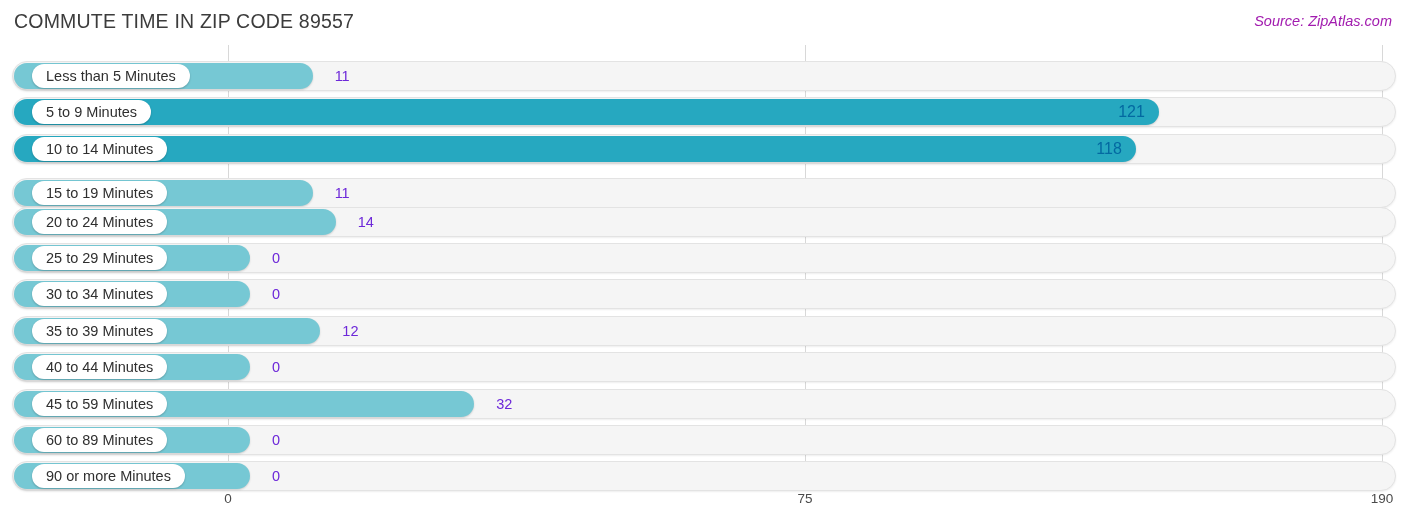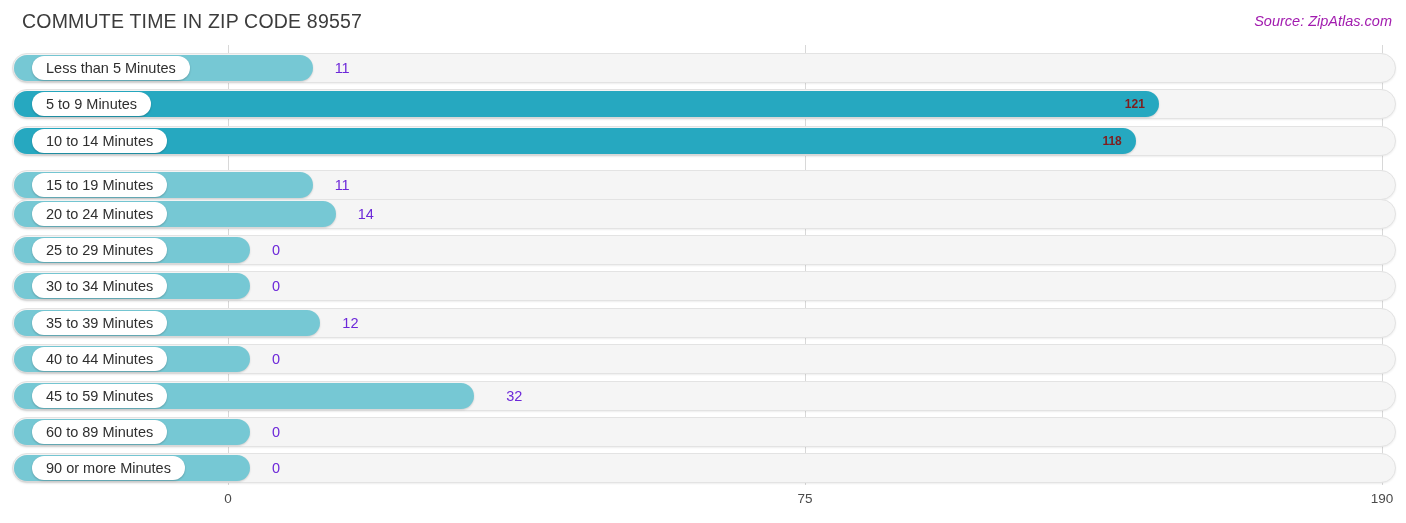--- a/index.html
+++ b/index.html
@@ -25,21 +25,20 @@
   }
   #chart-title {
     position: absolute;
     left: 14px;
     top: 10px;
     font-size: 19.5px;
     font-weight: 400;
     letter-spacing: 0.2px;
     color: #3c3c3c;
     white-space: nowrap;
-    margin-left: 8px;
   }
   #source-label {
     position: absolute;
     right: 14px;
     top: 13px;
     font-size: 14.5px;
     font-style: italic;
     color: #a21caf;
     white-space: nowrap;
   }
@@ -55,21 +54,21 @@
   .gridline {
     position: absolute;
     top: 0;
     width: 1px;
     height: 440px;
     background: #d8d8d8;
   }
 
   #rows {
     position: absolute;
-    left: 0; top: 0;
+    left: 0; top: 8px;
     width: 1406px;
     height: 440px;
   }
   .row {
     position: absolute;
     left: 12px;
     width: 1384px;
     height: 30px;
   }
   .track {
@@ -113,24 +112,23 @@
     line-height: 24px;
     font-size: 14.5px;
     color: #6d28d9;
     white-space: nowrap;
   }
   .value-in {
     position: absolute;
     top: 3px;
     height: 24px;
     line-height: 24px;
-    font-size: 12px;
-    color: #7f1d1d;
-    white-space: nowrap;
-    font-weight: bold;
+    font-size: 16px;
+    color: #0369a1;
+    white-space: nowrap;
   }
 
   
   #axis {
     position: absolute;
     left: 0;
     top: 485px;
     width: 1406px;
     height: 38px;
   }
@@ -209,21 +207,21 @@
       <div class="row" style="top: 299.2px;">
         <div class="track"></div>
         <div class="bar" style="width: 236px; background: rgb(118, 200, 212);"></div>
         <div class="pill">40 to 44 Minutes</div>
         <div class="value-out" style="left: 260px;">0</div>
       </div>
       <div class="row" style="top: 335.6px;">
         <div class="track"></div>
         <div class="bar" style="width: 460.187px; background: rgb(118, 200, 212);"></div>
         <div class="pill">45 to 59 Minutes</div>
-        <div class="value-out" style="left: 484.187px; margin-left: 10px;">32</div>
+        <div class="value-out" style="left: 484.187px;">32</div>
       </div>
       <div class="row" style="top: 372px;">
         <div class="track"></div>
         <div class="bar" style="width: 236px; background: rgb(118, 200, 212);"></div>
         <div class="pill">60 to 89 Minutes</div>
         <div class="value-out" style="left: 260px;">0</div>
       </div>
       <div class="row" style="top: 408.4px;">
         <div class="track"></div>
         <div class="bar" style="width: 236px; background: rgb(118, 200, 212);"></div>

